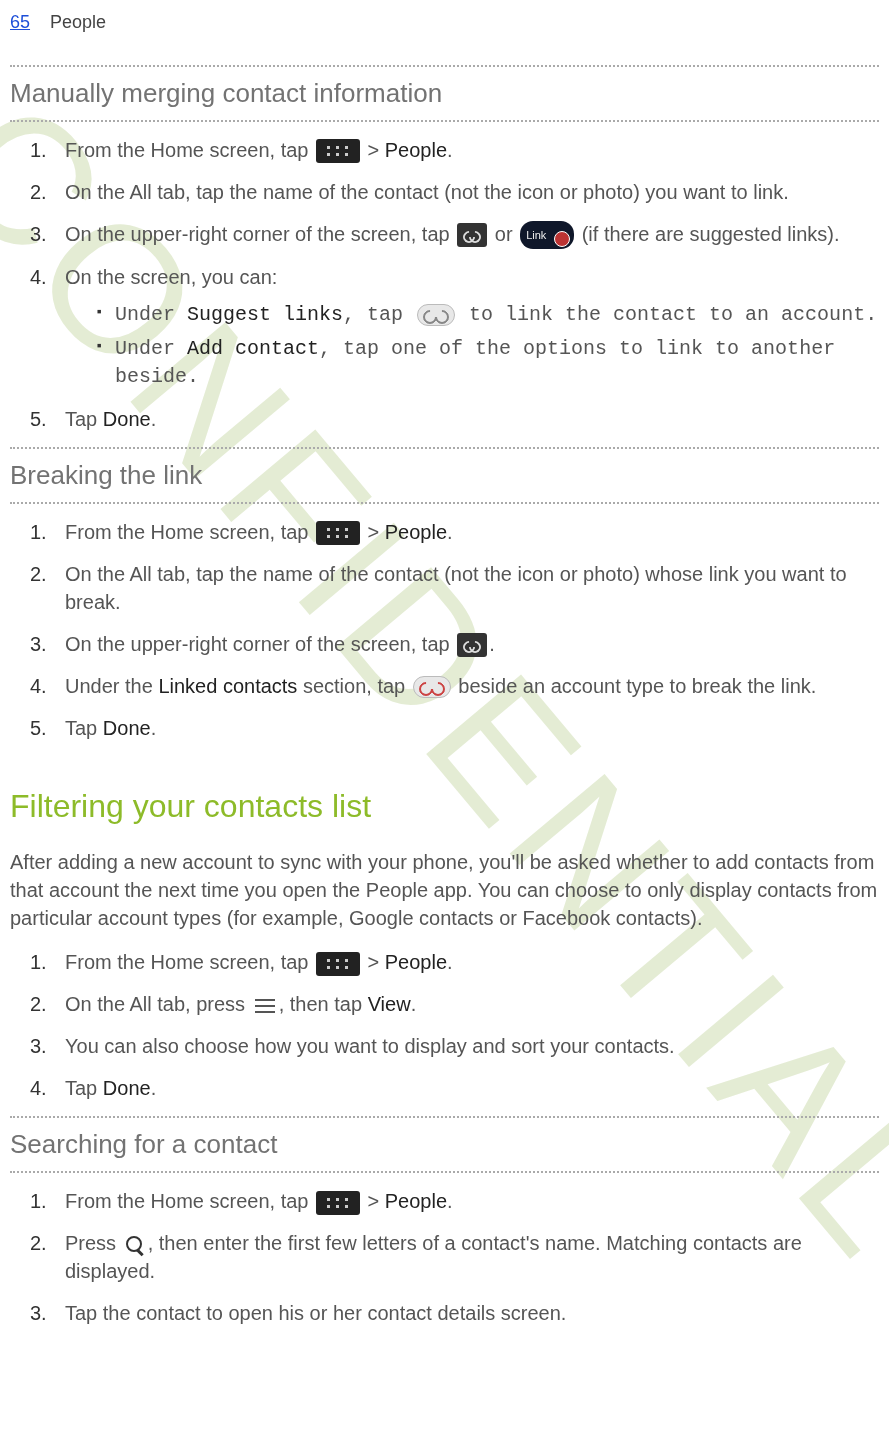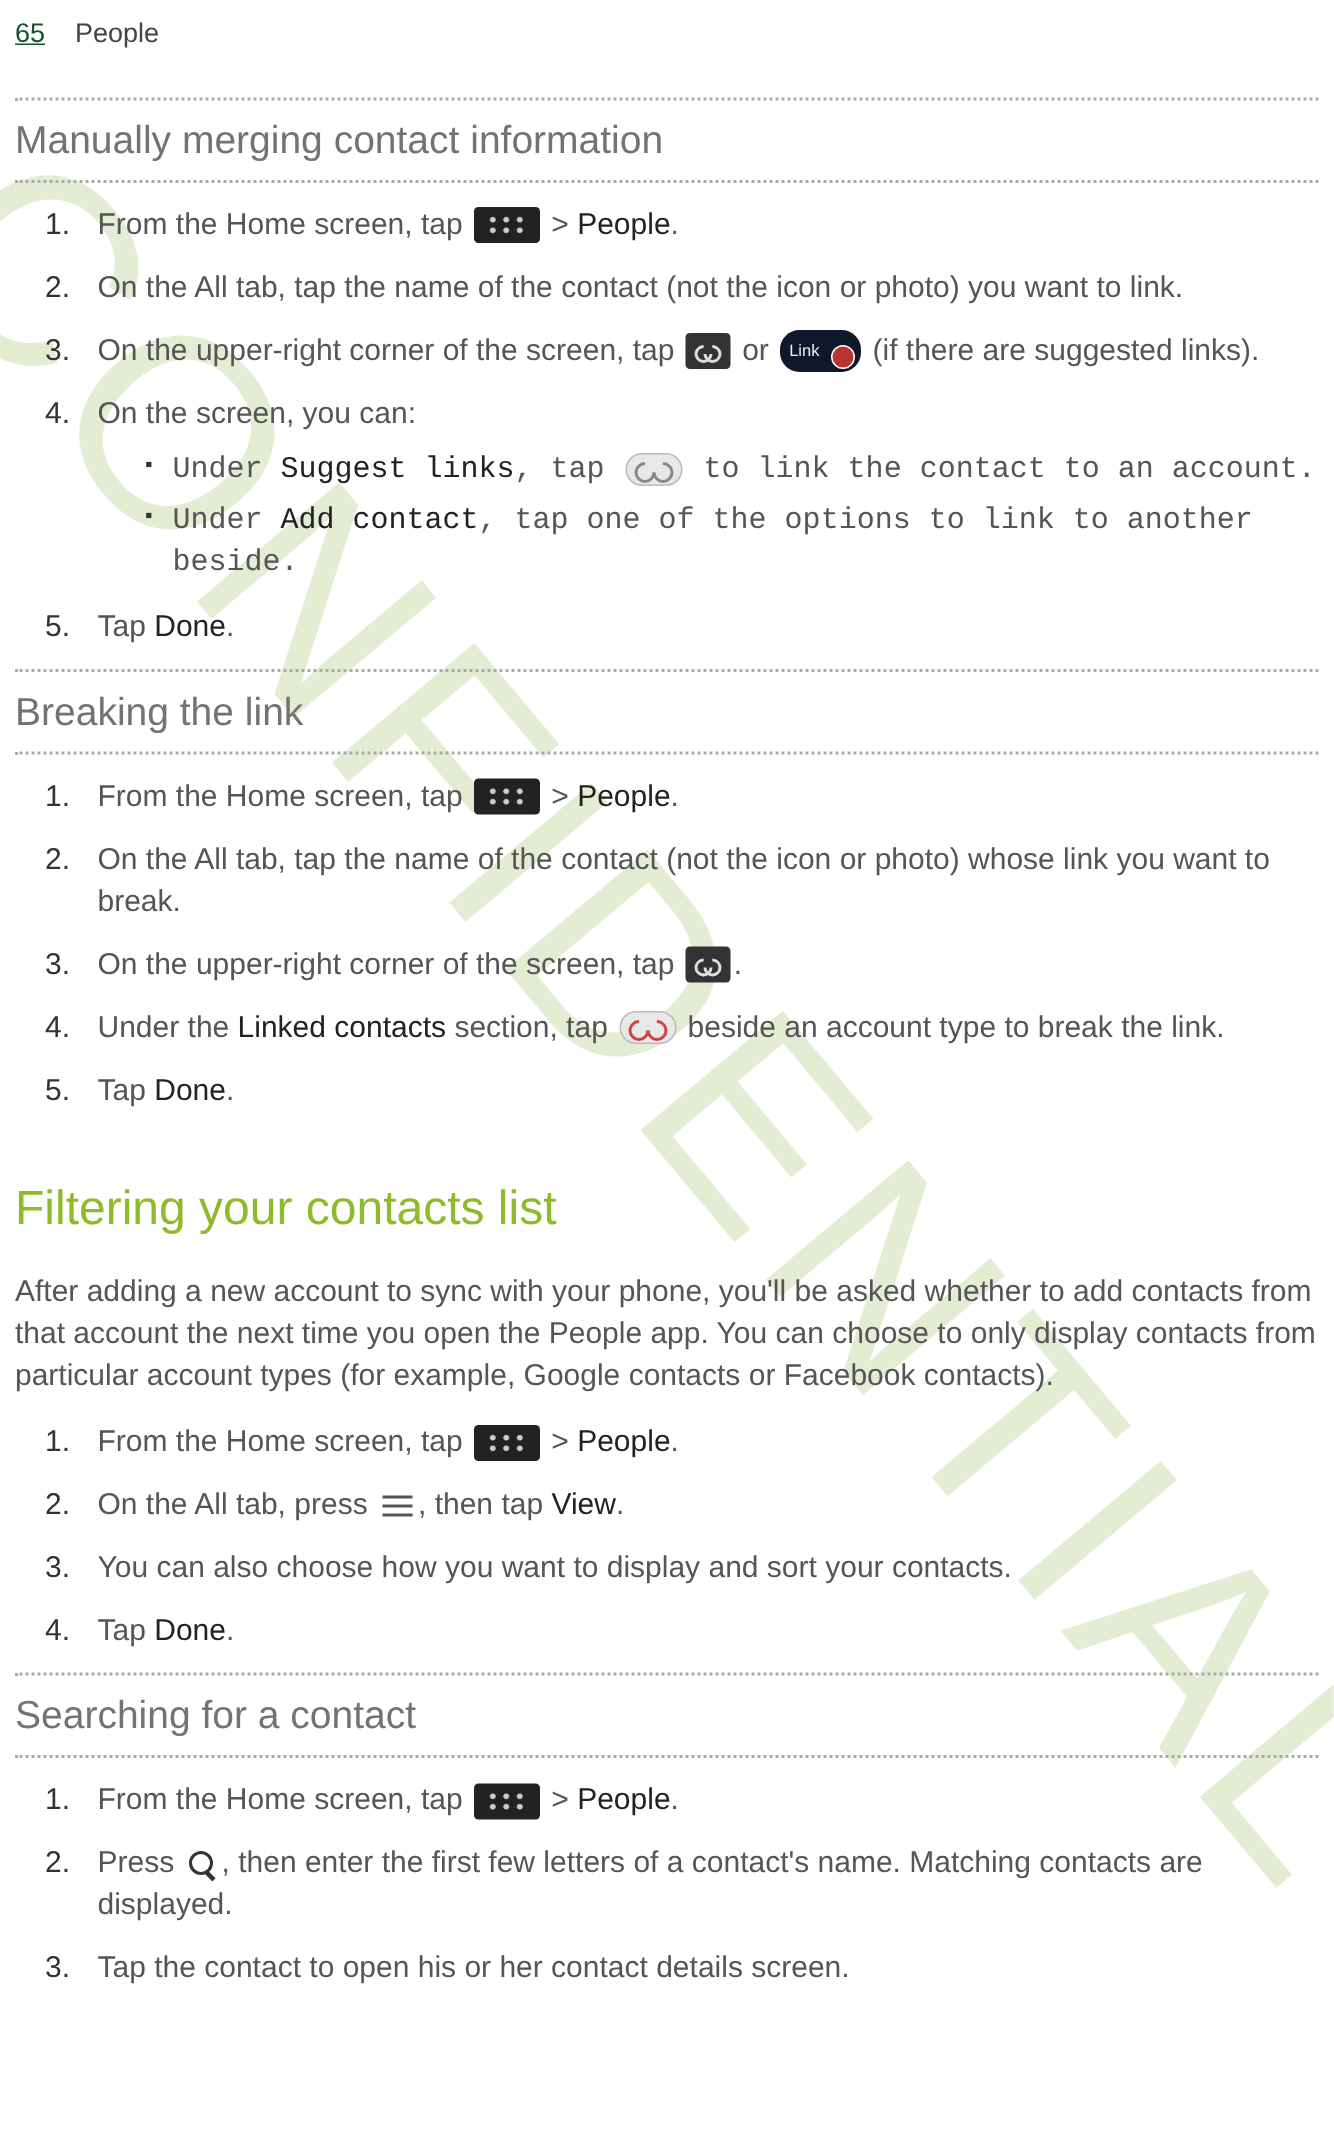--- a/index.html
+++ b/index.html
@@ -40,21 +40,21 @@
     }
     .header-row {
       display: flex;
       align-items: baseline;
       gap: 20px;
       padding: 10px 0 20px 0;
       font-size: 18px;
       color: #444;
     }
     .page-num {
-      color: #14532d;
+      color: #1d4ed8;
       text-decoration: underline;
     }
     .header-title {
       color: #444;
     }
     h2 {
       font-size: 26px;
       font-weight: 400;
       color: #737373;
       padding: 8px 0 8px 0;

